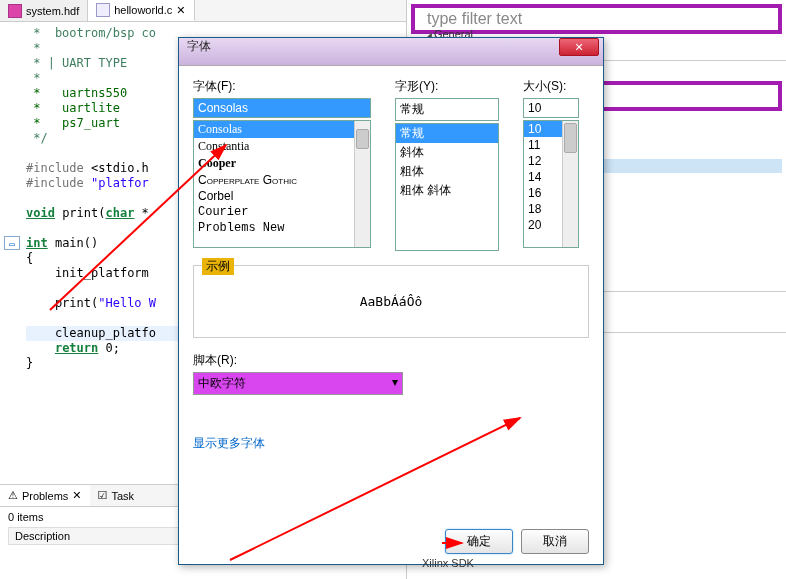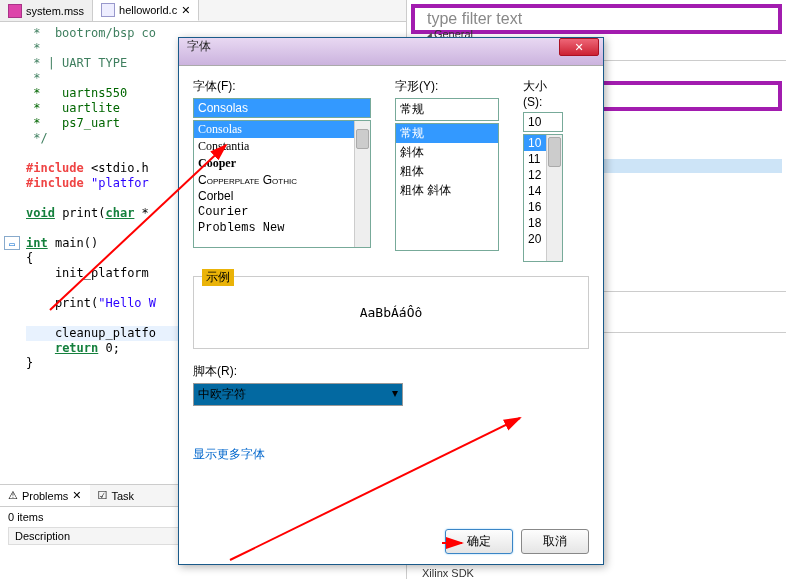--- a/index.html
+++ b/index.html
@@ -10,21 +10,21 @@
 .tabs { display: flex; background: #f5f5f5; border-bottom: 1px solid #ccc; height: 22px; }
 .tab { display: flex; align-items: center; padding: 2px 8px; border-right: 1px solid #ccc; background: #f0f0f0; gap: 4px; font-size: 11px; }
 .tab.active { background: #fff; border-bottom: 1px solid #fff; }
 .tab-icon { width: 14px; height: 14px; display: inline-block; }
 .icon-file { background: #d4a; border: 1px solid #a38; }
 .icon-cfile { background: #eef; border: 1px solid #99c; }
 .editor-body { padding: 4px 0 4px 26px; font-family: Consolas, monospace; font-size: 12px; line-height: 15px; color: #000; position: relative; }
 .code-line { white-space: pre; }
 .comment { color: #3f7f5f; }
 .kw { color: #15803d; font-weight: bold; text-decoration: underline; }
-.pp { color: #ef4444; font-weight: bold; }
+.pp { color: #737373; font-weight: normal; }
 .str { color: #2a00ff; }
 .hl-line { background: #e8f2fe; }
 .gutter-mark { position: absolute; left: -22px; width: 16px; height: 14px; background: #fff; border: 1px solid #8ac; text-align: center; font-size: 9px; color: #06c; }
 .problems-area { border-top: 1px solid #ccc; }
 .problems-tabs { display: flex; background: #f5f5f5; height: 22px; border-bottom: 1px solid #ccc; }
 .ptab { padding: 3px 8px; display: flex; align-items: center; gap: 4px; }
 .ptab.active { background: #fff; }
 .pbody { padding: 4px 8px; }
 .phead { background: #f5f5f5; padding: 2px 6px; border: 1px solid #ddd; }
 
@@ -44,55 +44,55 @@
 
 
 .dialog { position: absolute; left: 178px; top: 37px; width: 426px; height: 528px; background: #fff; border: 1px solid #1a5a8a; box-shadow: 2px 2px 8px rgba(0,0,0,0.3); }
 .titlebar { height: 28px; background: linear-gradient(#e8d8f2, #cbb3de); display: flex; padding: 0 4px 0 8px; font-size: 12px; color: #222; border-bottom: 1px solid #aaa; }
 .titlebar-spacer { flex: 1; }
 .close-btn { width: 40px; height: 18px; background: linear-gradient(#e67, #c23); border: 1px solid #a12; border-radius: 2px; color: #fff; text-align: center; font-size: 11px; line-height: 16px; }
 .dlg-body { padding: 12px 14px; font-size: 12px; }
 .cols { display: flex; gap: 24px; }
 .col-f { width: 178px; }
 .col-y { width: 104px; }
-.col-s { width: 40px; }
+.col-s { width: 56px; }
 .field-label { margin-bottom: 3px; }
 .txt-input { width: 100%; border: 1px solid #7a9; padding: 2px 4px; background: #fff; font-size: 12px; }
 .txt-input.sel { background: #3399ff; color: #fff; }
 .listbox { border: 1px solid #7a9; height: 128px; overflow-y: auto; margin-top: 2px; font-size: 12px; background: #fff; position: relative; }
 .listbox.sm { height: 128px; }
 .lb-item { padding: 1px 4px; }
 .lb-item.selected { background: #3399ff; color: #fff; }
 .scrollbar-v { position: absolute; right: 0; top: 0; bottom: 0; width: 16px; background: #eee; border-left: 1px solid #ccc; }
 .sb-thumb { position: absolute; left: 1px; right: 1px; background: #ccc; border: 1px solid #aaa; border-radius: 2px; }
 .group { border: 1px solid #ccc; margin-top: 14px; padding: 8px; position: relative; }
 .group-title { position: absolute; top: -8px; left: 8px; background: #eab308; padding: 0 4px; }
 .sample-text { text-align: center; padding: 20px 0; font-family: Consolas, monospace; font-size: 13px; }
 .script-sec { margin-top: 14px; }
-.combo { width: 210px; border: 1px solid #999; padding: 2px 4px; display: flex; justify-content: space-between; background: #0369a1; margin-top: 3px; }
+.combo { width: 210px; border: 1px solid #999; padding: 2px 4px; display: flex; justify-content: space-between; background: #d946ef; margin-top: 3px; }
 .link { color: #06c; margin-top: 40px; display: inline-block; }
 .btns { position: absolute; bottom: 10px; right: 14px; display: flex; gap: 8px; }
 .btn { min-width: 68px; padding: 3px 14px; background: linear-gradient(#fdfdfd, #e5e5e5); border: 1px solid #888; border-radius: 3px; font-size: 12px; text-align: center; }
 .btn.primary { border: 1px solid #3a85c6; box-shadow: 0 0 2px #8cf; }
 
 
 .arrow-svg { position: absolute; pointer-events: none; }
-.status-frag { position: absolute; left: 422px; bottom: 0; font-size: 11px; color: #333; }
+.status-frag { position: absolute; left: 422px; bottom: 10px; font-size: 11px; color: #333; }
 .general-node { position: absolute; left: 425px; top: 28px; color: #333; font-size: 11px; }
 .general-arrow { display: inline-block; font-size: 9px; color: #555; margin-right: 2px; }
 </style>
 </head>
 <body>
 
 <div class="main-area">
   <div class="editor-col">
     <div class="tabs">
       <div class="tab">
           <span class="tab-icon icon-file"></span>
-          <span>system.mss</span>
+          <span>system.hdf</span>
         </div>
       <div class="tab active">
           <span class="tab-icon icon-cfile"></span>
           <span>helloworld.c</span> 
           <span>✕</span>
         </div>
     </div>
     <div class="editor-body">
       <div class="code-line comment"> *  bootrom/bsp co</div>
       <div class="code-line comment"> *</div>

